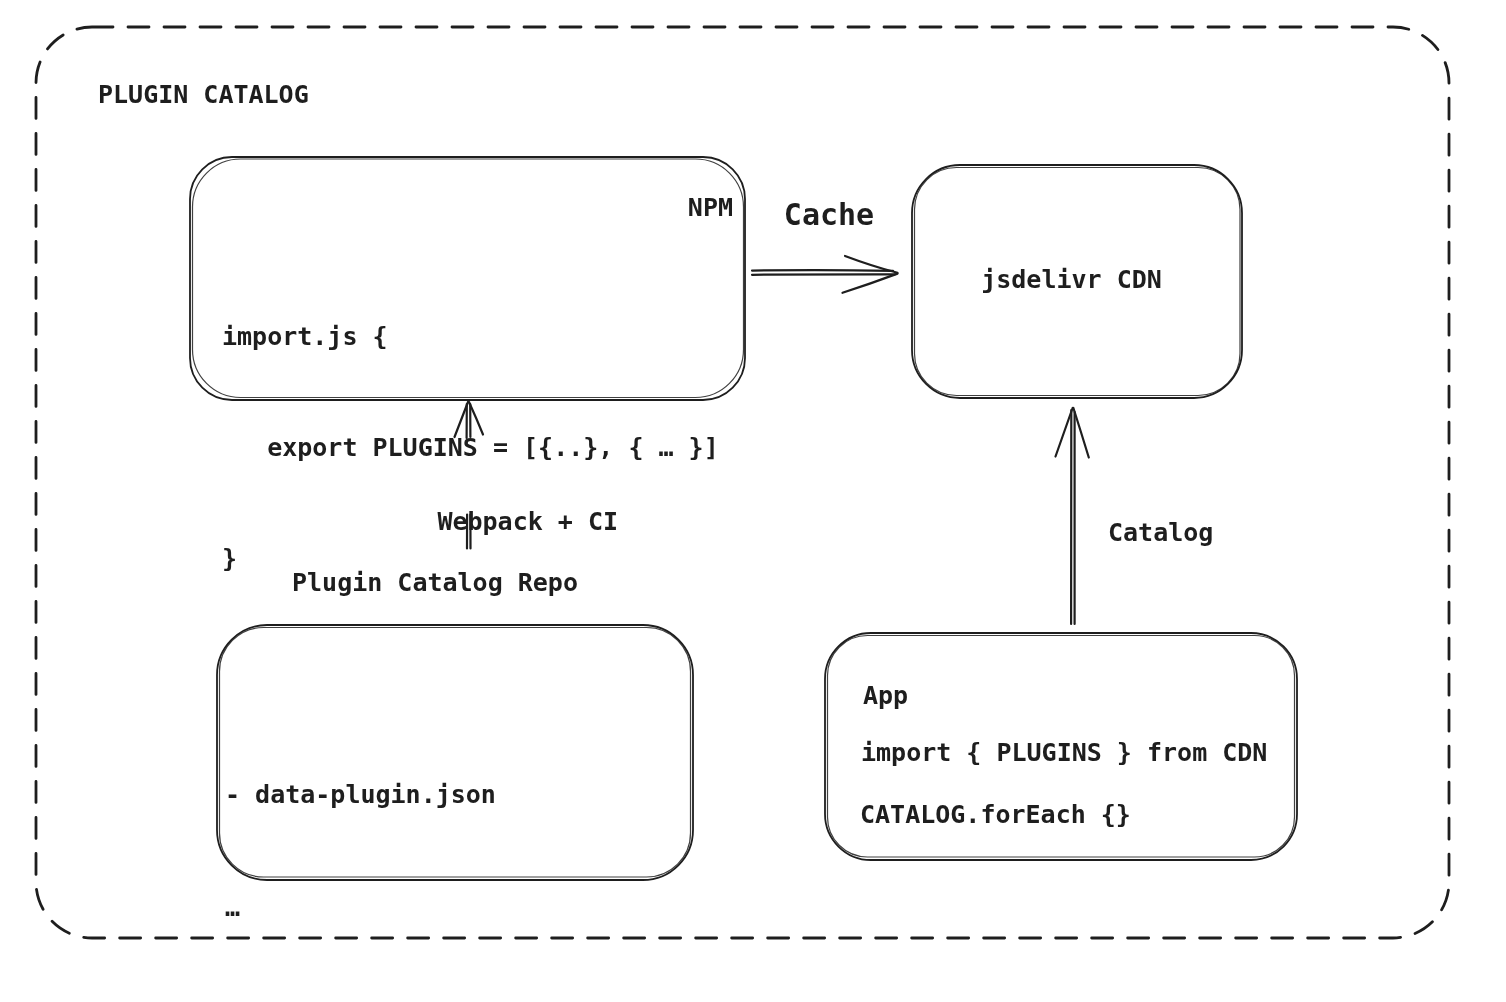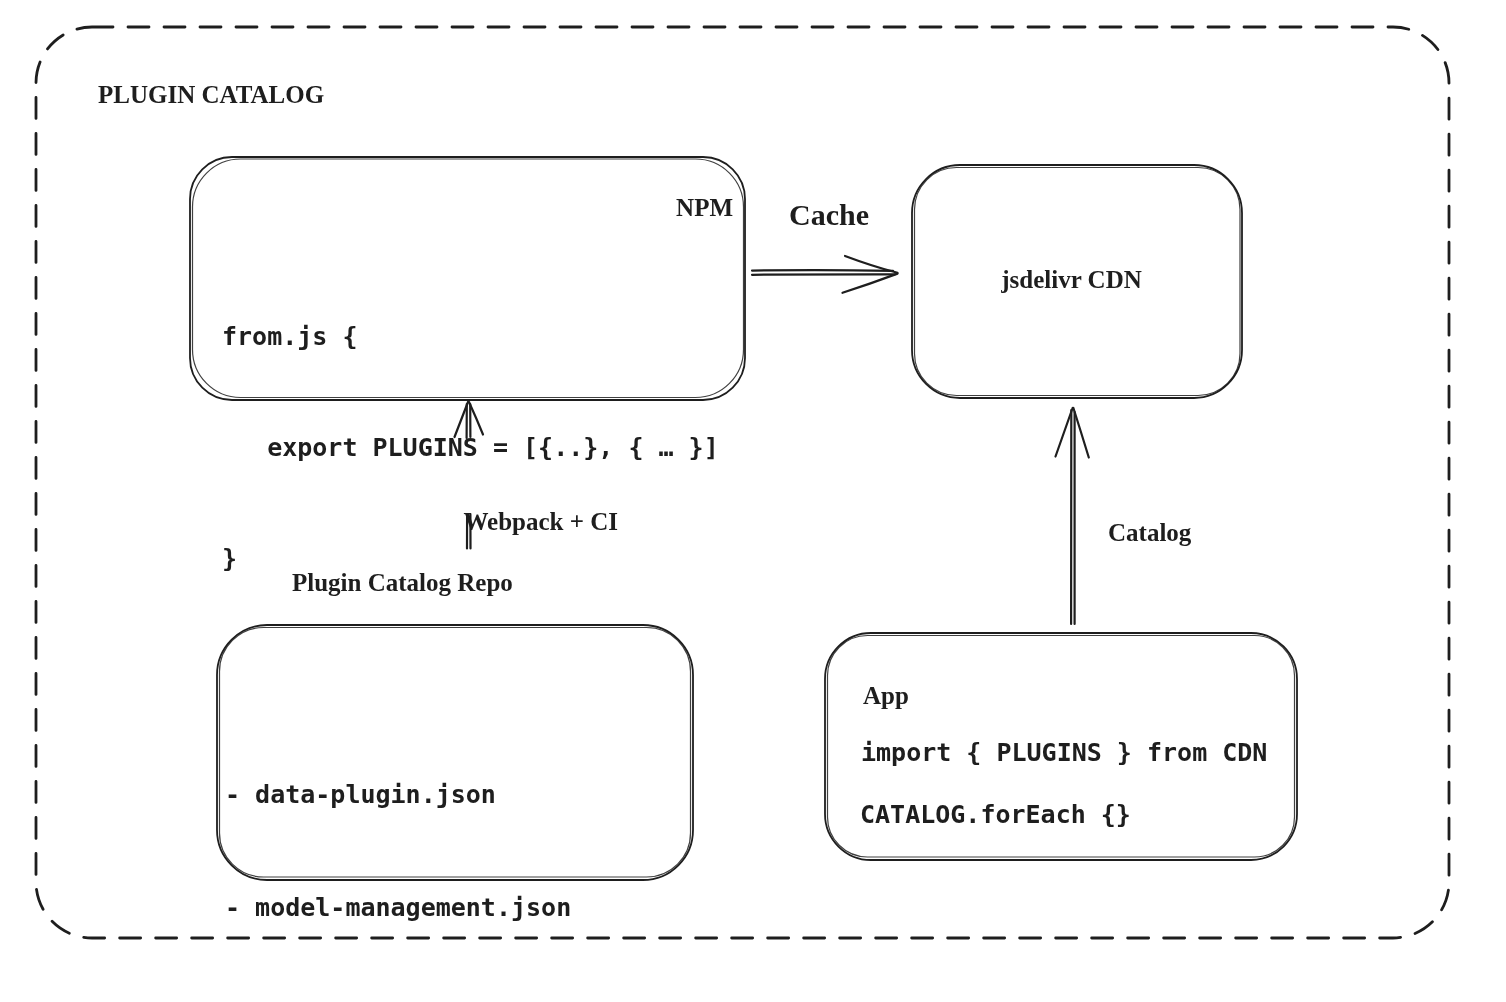--- a/index.html
+++ b/index.html
@@ -21,21 +21,20 @@
     left: 0;
     top: 0;
   }
   .txt {
     position: absolute;
     font-weight: bold;
     font-size: 25px;
     line-height: 25px;
     white-space: pre;
     color: var(--ink, #1e1e1e);
-    font-family: Liberation Serif, serif;
   }
   .code {
     position: absolute;
     font-weight: bold;
     font-size: 25px;
     white-space: pre;
     color: var(--ink, #1e1e1e);
   }
   .title      { left: 98px;  top: 82px; }
   .npm-title  { left: 178px; top: 195px; width: 555px; text-align: right; }
@@ -103,37 +102,36 @@
         <path d="M1073.4,408 Q1081.3,433 1088.8,457.5"></path>
       </g>
 
     </g>
   </svg>
 
   <div class="txt title">PLUGIN CATALOG</div>
 
   <div class="txt npm-title">NPM</div>
   <div class="code npm-code">
-    <div>from.js {</div>
+    <div>import.js {</div>
     <div>   export PLUGINS = [{..}, { … }]</div>
     <div>}</div>
   </div>
 
   <div class="txt cache-lbl">Cache</div>
 
   <div class="txt cdn-lbl">jsdelivr CDN</div>
 
   <div class="txt build-lbl">
     <div>Webpack + CI</div>
   </div>
 
   <div class="txt repo-lbl">Plugin Catalog Repo</div>
   <div class="code repo-files">
     <div>- data-plugin.json</div>
-    <div>- model-management.json</div>
     <div>…</div>
   </div>
 
   <div class="txt import-lbl">Catalog</div>
 
   <div class="txt app-title">App</div>
   <div class="code app-code1">import { PLUGINS } from CDN</div>
   <div class="code app-code2">CATALOG.forEach {}</div>
 
 </div>

